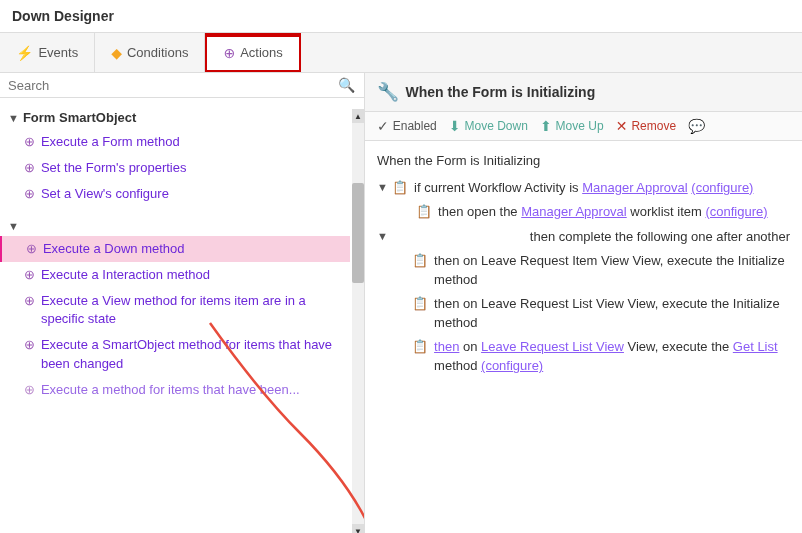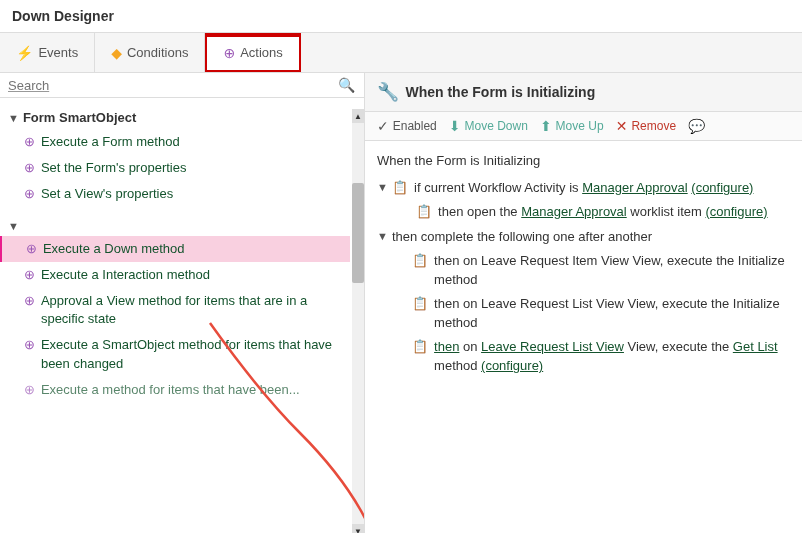--- a/index.html
+++ b/index.html
@@ -15,32 +15,32 @@
     .tab-icon-events { color: #f5a623; font-size: 14px; }
     .tab-icon-conditions { color: #f5a623; font-size: 14px; }
     .tab-icon-actions { color: #9b59b6; font-size: 14px; }
 
     
     .main { display: flex; height: calc(533px - 68px); }
 
     
     .left-panel { width: 365px; border-right: 1px solid #ddd; display: flex; flex-direction: column; overflow: hidden; position: relative; }
     .search-bar { display: flex; align-items: center; border-bottom: 1px solid #ddd; padding: 4px 8px; }
-    .search-input { flex: 1; border: none; outline: none; font-size: 13px; color: #999; text-decoration: underline; }
+    .search-input { flex: 1; border: none; outline: none; font-size: 13px; color: #999; }
     .search-icon { color: #999; font-size: 14px; }
 
     .panel-content { flex: 1; overflow-y: auto; padding: 8px 0; }
 
     .section-title { display: flex; align-items: center; gap: 4px; font-weight: bold; font-size: 13px; color: #333; padding: 4px 8px; }
     .section-title .collapse-icon { color: #555; font-size: 11px; cursor: pointer; }
 
     .action-item { display: flex; align-items: flex-start; gap: 6px; padding: 4px 8px 4px 24px; cursor: pointer; }
     .action-item.highlighted { background: #f9d0e0; border-left: 2px solid #e91e8c; }
     .action-icon { color: #9b59b6; font-size: 13px; margin-top: 1px; flex-shrink: 0; }
-    .action-text { font-size: 13px; color: #14532d; line-height: 1.4; }
+    .action-text { font-size: 13px; color: #6d28d9; line-height: 1.4; }
 
     
     .right-panel { flex: 1; display: flex; flex-direction: column; overflow: hidden; }
 
     
     .right-header { display: flex; align-items: center; gap: 6px; padding: 8px 12px; background: #f5f5f5; border-bottom: 1px solid #ddd; }
     .right-header-icon { font-size: 18px; color: #f5a623; }
     .right-header-title { font-size: 14px; font-weight: bold; color: #333; }
 
     
@@ -53,21 +53,21 @@
     .toolbar-btn.remove { color: #c0392b; }
     .toolbar-btn.comment { color: #999; }
 
     
     .right-content { flex: 1; overflow-y: auto; padding: 12px; }
 
     .rule-title { font-size: 13px; color: #333; margin-bottom: 10px; }
 
     .collapse-btn { color: #555; font-size: 11px; cursor: pointer; margin-top: 2px; flex-shrink: 0; }
     .rule-text { font-size: 13px; color: #333; line-height: 1.5; }
-    .link-text { color: #14532d; text-decoration: underline; cursor: pointer; margin-top: 40px; }
+    .link-text { color: #8b5cf6; text-decoration: underline; cursor: pointer; margin-top: 40px; }
   </style>
 </head>
 <body>
 
 <div>
 
   <div class="header">
     <span>Down Designer</span>
   </div>
 
@@ -105,39 +105,39 @@
           <div class="action-item">
             <span class="action-icon">⊕</span>
             <span class="action-text">Execute a Form method</span>
           </div>
           <div class="action-item">
             <span class="action-icon">⊕</span>
             <span class="action-text">Set the Form's properties</span>
           </div>
           <div class="action-item">
             <span class="action-icon">⊕</span>
-            <span class="action-text">Set a View's properties</span>
+            <span class="action-text">Set a View's configure</span>
           </div>
         </div>
 
         <div style="margin-top:8px;">
           <div class="section-title">
             <span class="collapse-icon">▼</span>
           </div>
           <div class="action-item highlighted">
             <span class="action-icon" style="color:#9b59b6;">⊕</span>
             <span class="action-text">Execute a Down method</span>
           </div>
           <div class="action-item">
             <span class="action-icon">⊕</span>
             <span class="action-text">Execute a Interaction method</span>
           </div>
           <div class="action-item">
             <span class="action-icon">⊕</span>
-            <span class="action-text">Approval a View method for items that are in a specific state</span>
+            <span class="action-text">Execute a View method for items item are in a specific state</span>
           </div>
           <div class="action-item">
             <span class="action-icon">⊕</span>
             <span class="action-text">Execute a SmartObject method for items that have been changed</span>
           </div>
           <div class="action-item" style="opacity:0.7;">
             <span class="action-icon">⊕</span>
             <span class="action-text">Execute a method for items that have been...</span>
           </div>
         </div>
@@ -208,21 +208,21 @@
               <span class="rule-text">
                 then open the <span class="link-text">Manager Approval</span> worklist item <span class="link-text">(configure)</span>
               </span>
             </div>
           </div>
         </div>
 
         <div style="display:flex;align-items:flex-start;gap:4px;margin-bottom:6px;">
           <span class="collapse-btn" style="margin-top:3px;">▼</span>
           <div style="flex:1;">
-            <div style="display:flex;align-items:flex-start;gap:6px;">
+            <div style="display:flex;align-items:flex-start;gap:6px;justify-content:flex-end;">
               <span class="rule-text">then complete the following one after another</span>
             </div>
 
             <div style="margin-left:20px;margin-top:4px;display:flex;align-items:flex-start;gap:6px;">
               <span style="color:#5a9;font-size:13px;margin-top:2px;">📋</span>
               <span class="rule-text">then on Leave Request Item View View, execute the Initialize method</span>
             </div>
 
             <div style="margin-left:20px;margin-top:4px;display:flex;align-items:flex-start;gap:6px;">
               <span style="color:#5a9;font-size:13px;margin-top:2px;">📋</span>

